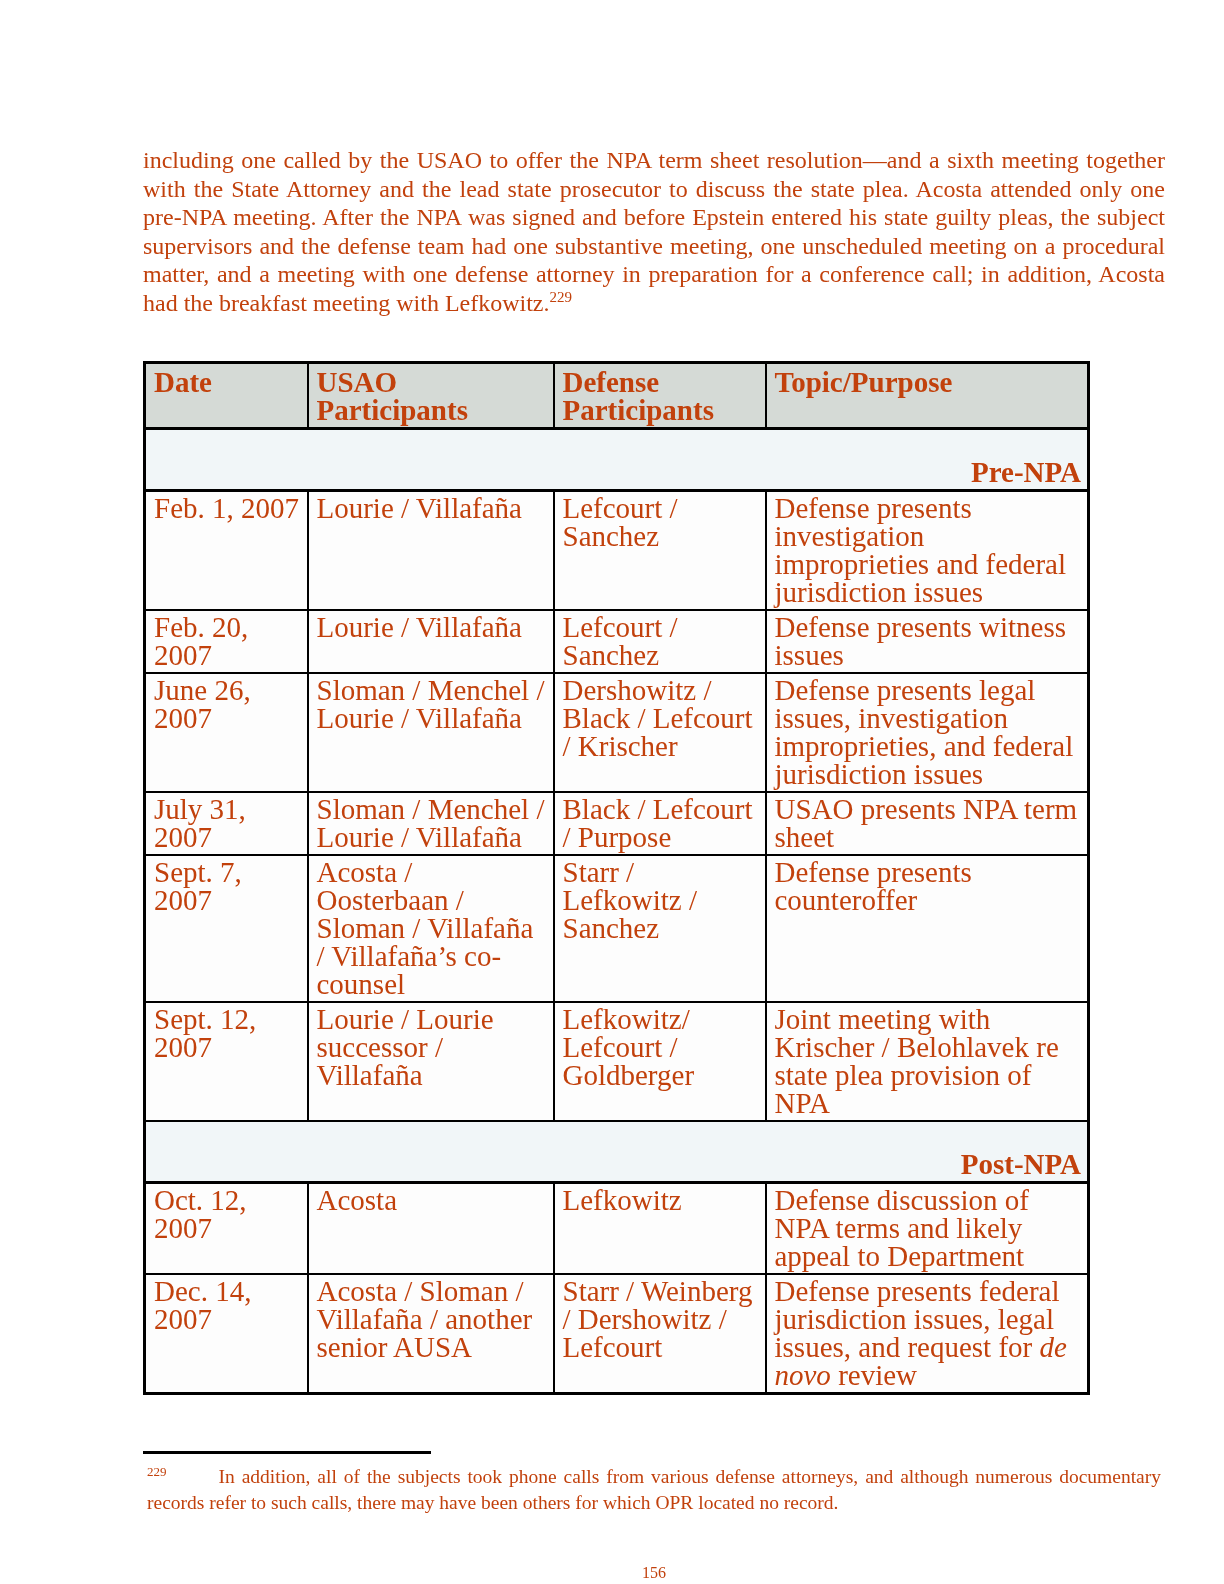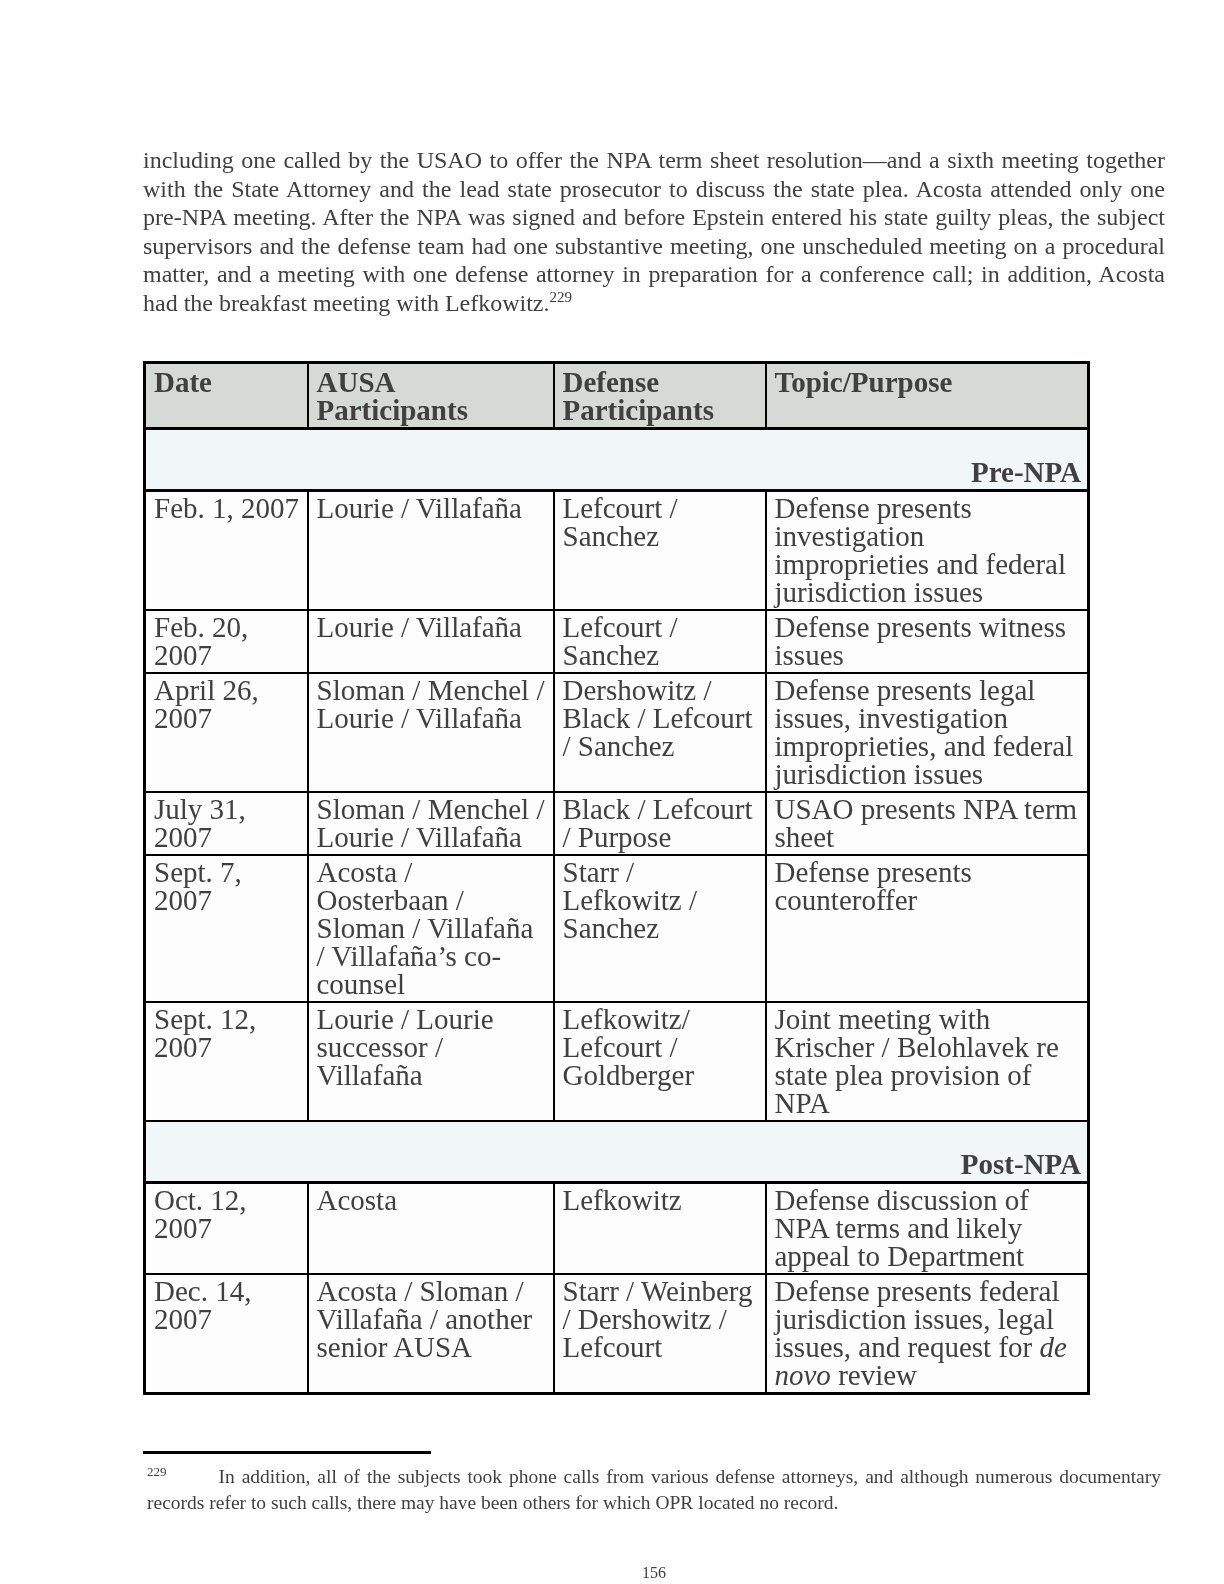--- a/index.html
+++ b/index.html
@@ -5,21 +5,21 @@
   html, body { margin: 0; padding: 0; background: #ffffff; }
   .page {
     position: relative;
     width: 1224px;
     height: 1584px;
     margin: 0 auto;
     background: #ffffff;
     box-sizing: border-box;
     padding: 146px 59px 0 143px;
     font-family: "Liberation Serif", serif;
-    color: #404040;
+    color: #c2410c;
   }
   .intro {
     margin: 0;
     font-size: 24px;
     line-height: 28.5px;
     text-align: justify;
   }
   .fn-ref {
     font-size: 15px;
     vertical-align: super;
@@ -97,21 +97,21 @@
   <table class="meetings">
     <colgroup>
       <col style="width:163px">
       <col style="width:246px">
       <col style="width:212px">
       <col style="width:323px">
     </colgroup>
     <thead>
       <tr>
         <th>Date</th>
-        <th>AUSA Participants</th>
+        <th>USAO Participants</th>
         <th>Defense Participants</th>
         <th>Topic/Purpose</th>
       </tr>
     </thead>
     <tbody>
       <tr class="section">
         <td colspan="4">Pre-NPA</td>
       </tr>
       <tr>
         <td>Feb. 1, 2007</td>
@@ -119,23 +119,23 @@
         <td>Lefcourt / Sanchez</td>
         <td>Defense presents investigation improprieties and federal jurisdiction issues</td>
       </tr>
       <tr>
         <td>Feb. 20, 2007</td>
         <td>Lourie / Villafaña</td>
         <td>Lefcourt / Sanchez</td>
         <td>Defense presents witness issues</td>
       </tr>
       <tr>
-        <td>April 26, 2007</td>
+        <td>June 26, 2007</td>
         <td>Sloman / Menchel / Lourie / Villafaña</td>
-        <td>Dershowitz / Black / Lefcourt / Sanchez</td>
+        <td>Dershowitz / Black / Lefcourt / Krischer</td>
         <td>Defense presents legal issues, investigation improprieties, and federal jurisdiction issues</td>
       </tr>
       <tr>
         <td>July 31, 2007</td>
         <td>Sloman / Menchel / Lourie / Villafaña</td>
         <td>Black / Lefcourt / Purpose</td>
         <td>USAO presents NPA term sheet</td>
       </tr>
       <tr>
         <td>Sept. 7, 2007</td>

